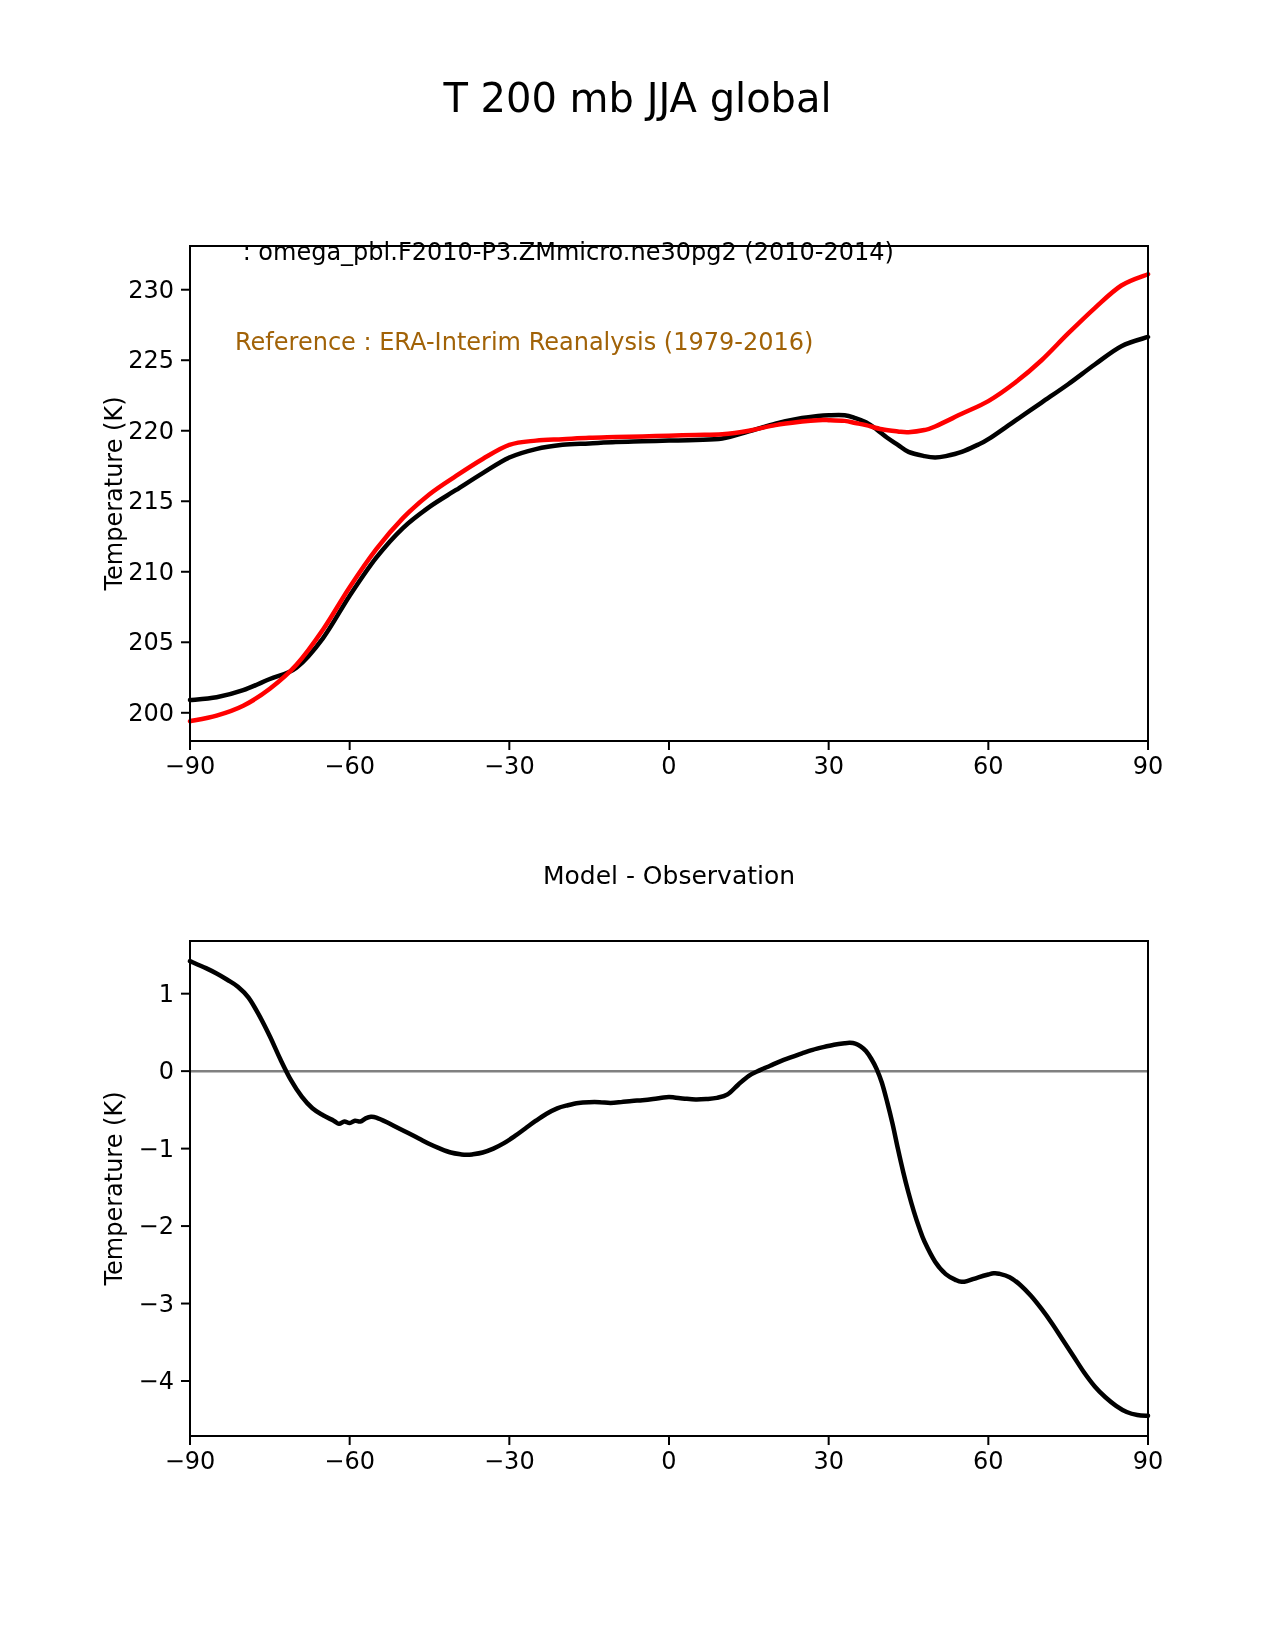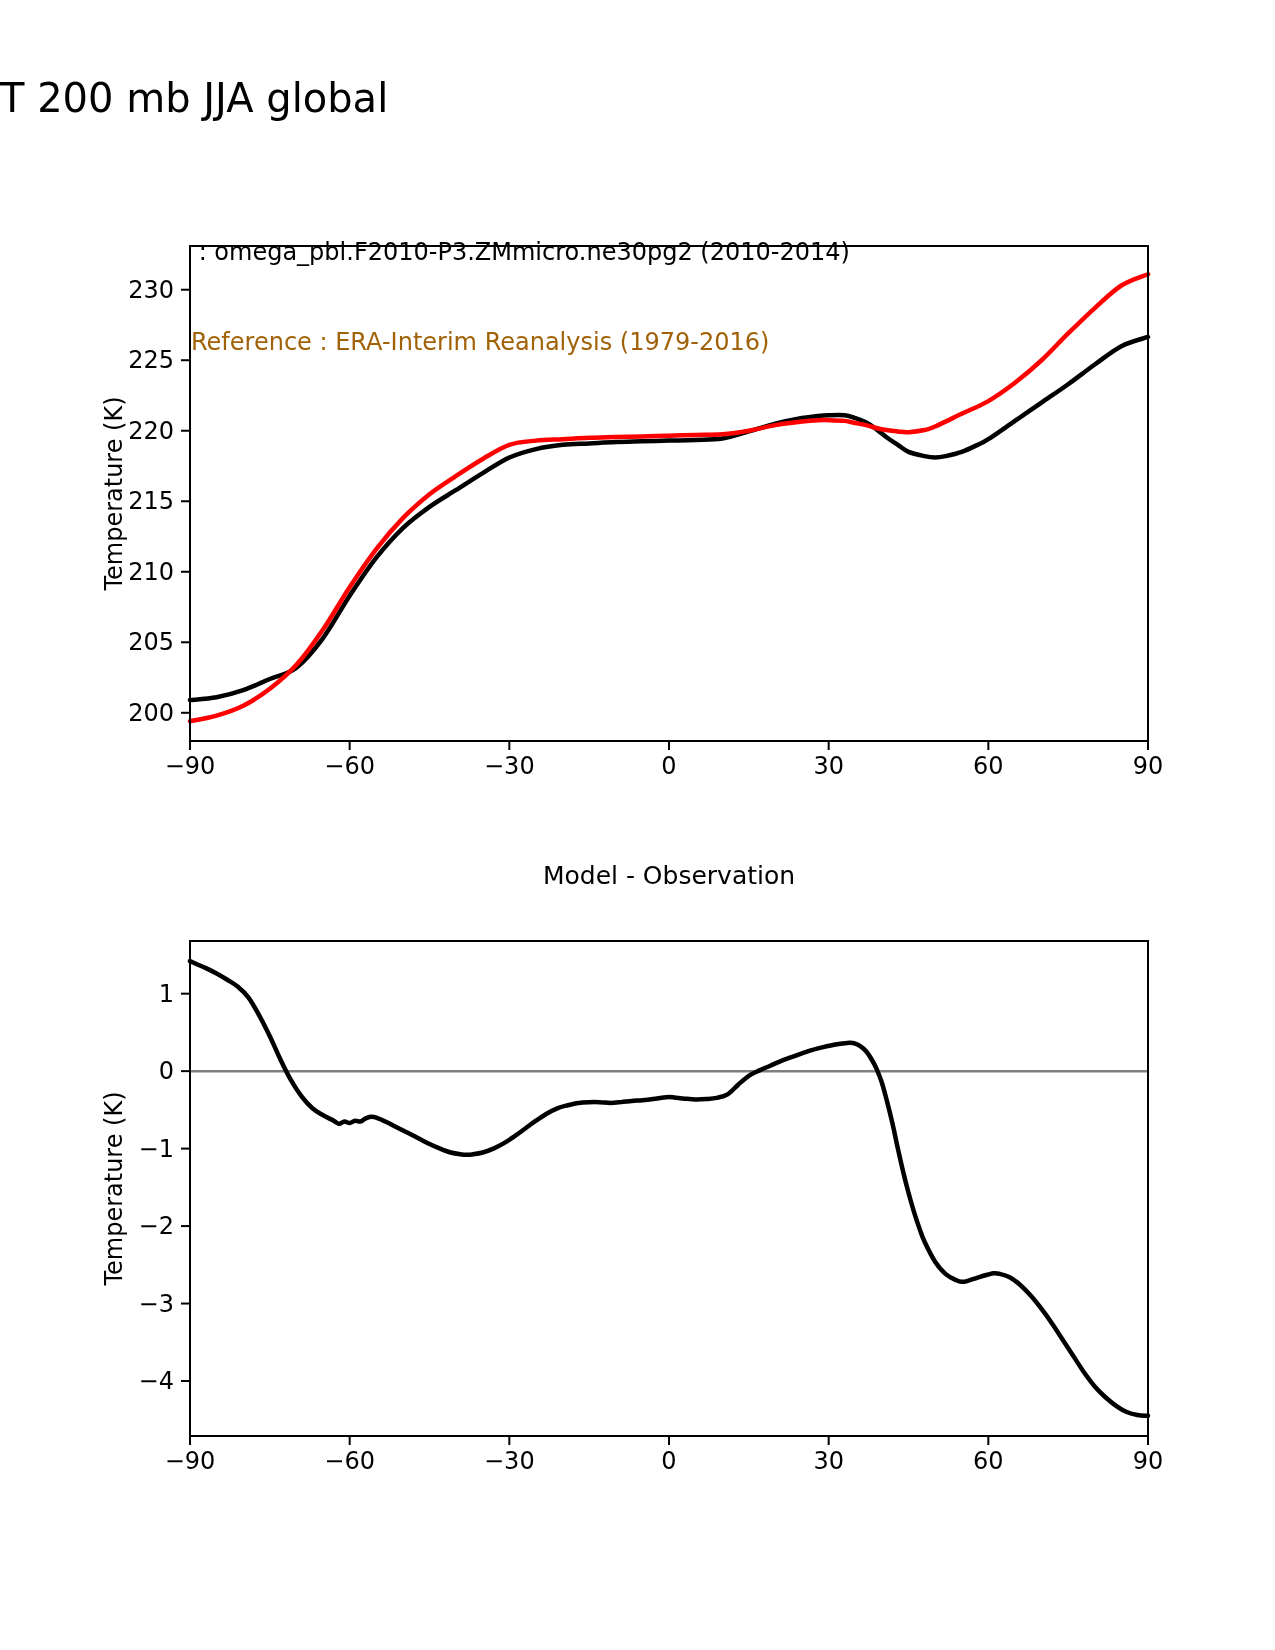--- a/index.html
+++ b/index.html
@@ -5,26 +5,26 @@
   html,body{margin:0;padding:0;background:#ffffff;}
   .page{
     position:relative;
     width:1275px;height:1650px;
     background:#ffffff;
     font-family:"DejaVu Sans", sans-serif;
     overflow:hidden;
   }
   .main-title{
     position:absolute;top:76px;left:0;width:1275px;
-    font-size:40px;line-height:1.1;color:#000;
+    text-align:center;font-size:40px;line-height:1.1;color:#000;
     white-space:pre;
   }
   .legend{
     position:absolute;top:177px;left:191px;
-    font-size:24px;line-height:30px;white-space:pre;
+    font-size:24px;line-height:30px;white-space:pre;padding-left:44px;
   }
   .legend-line{white-space:pre;}
   .legend-line.model{color:#000000;}
   .legend-line.ref{color:#a16207;}
   svg text{font-family:"DejaVu Sans", sans-serif;fill:#000000;}
 </style>
 </head>
 <body>
 
 <div class="page">

